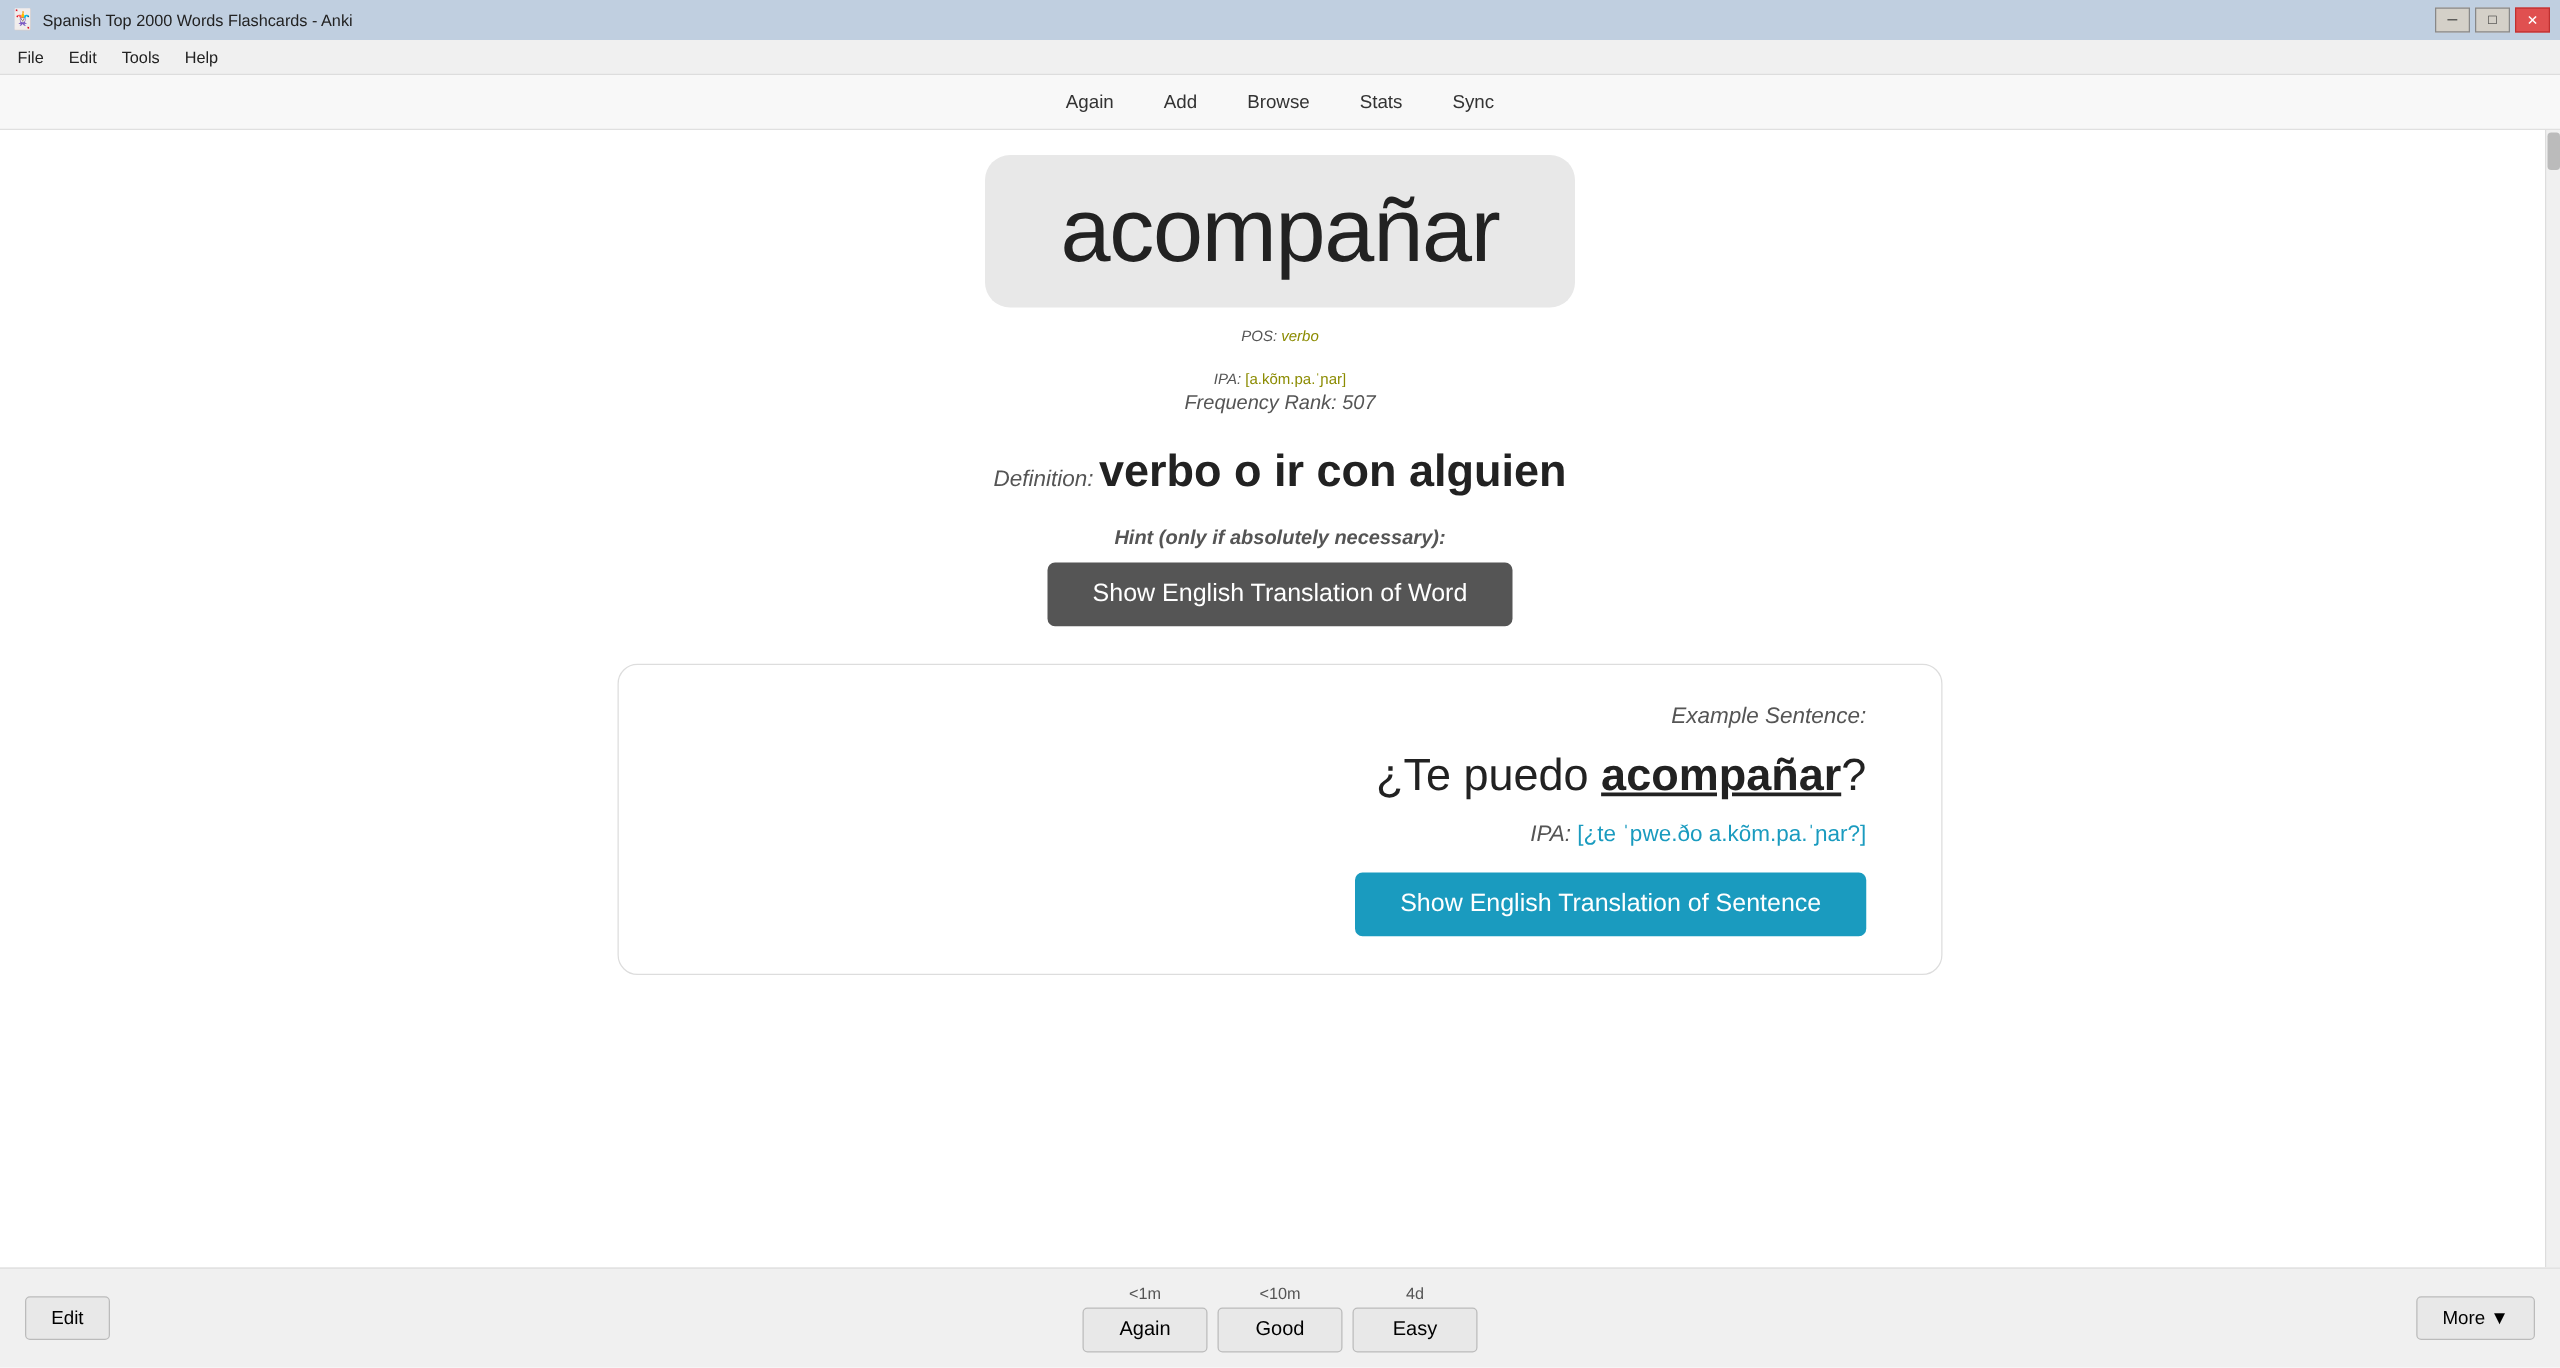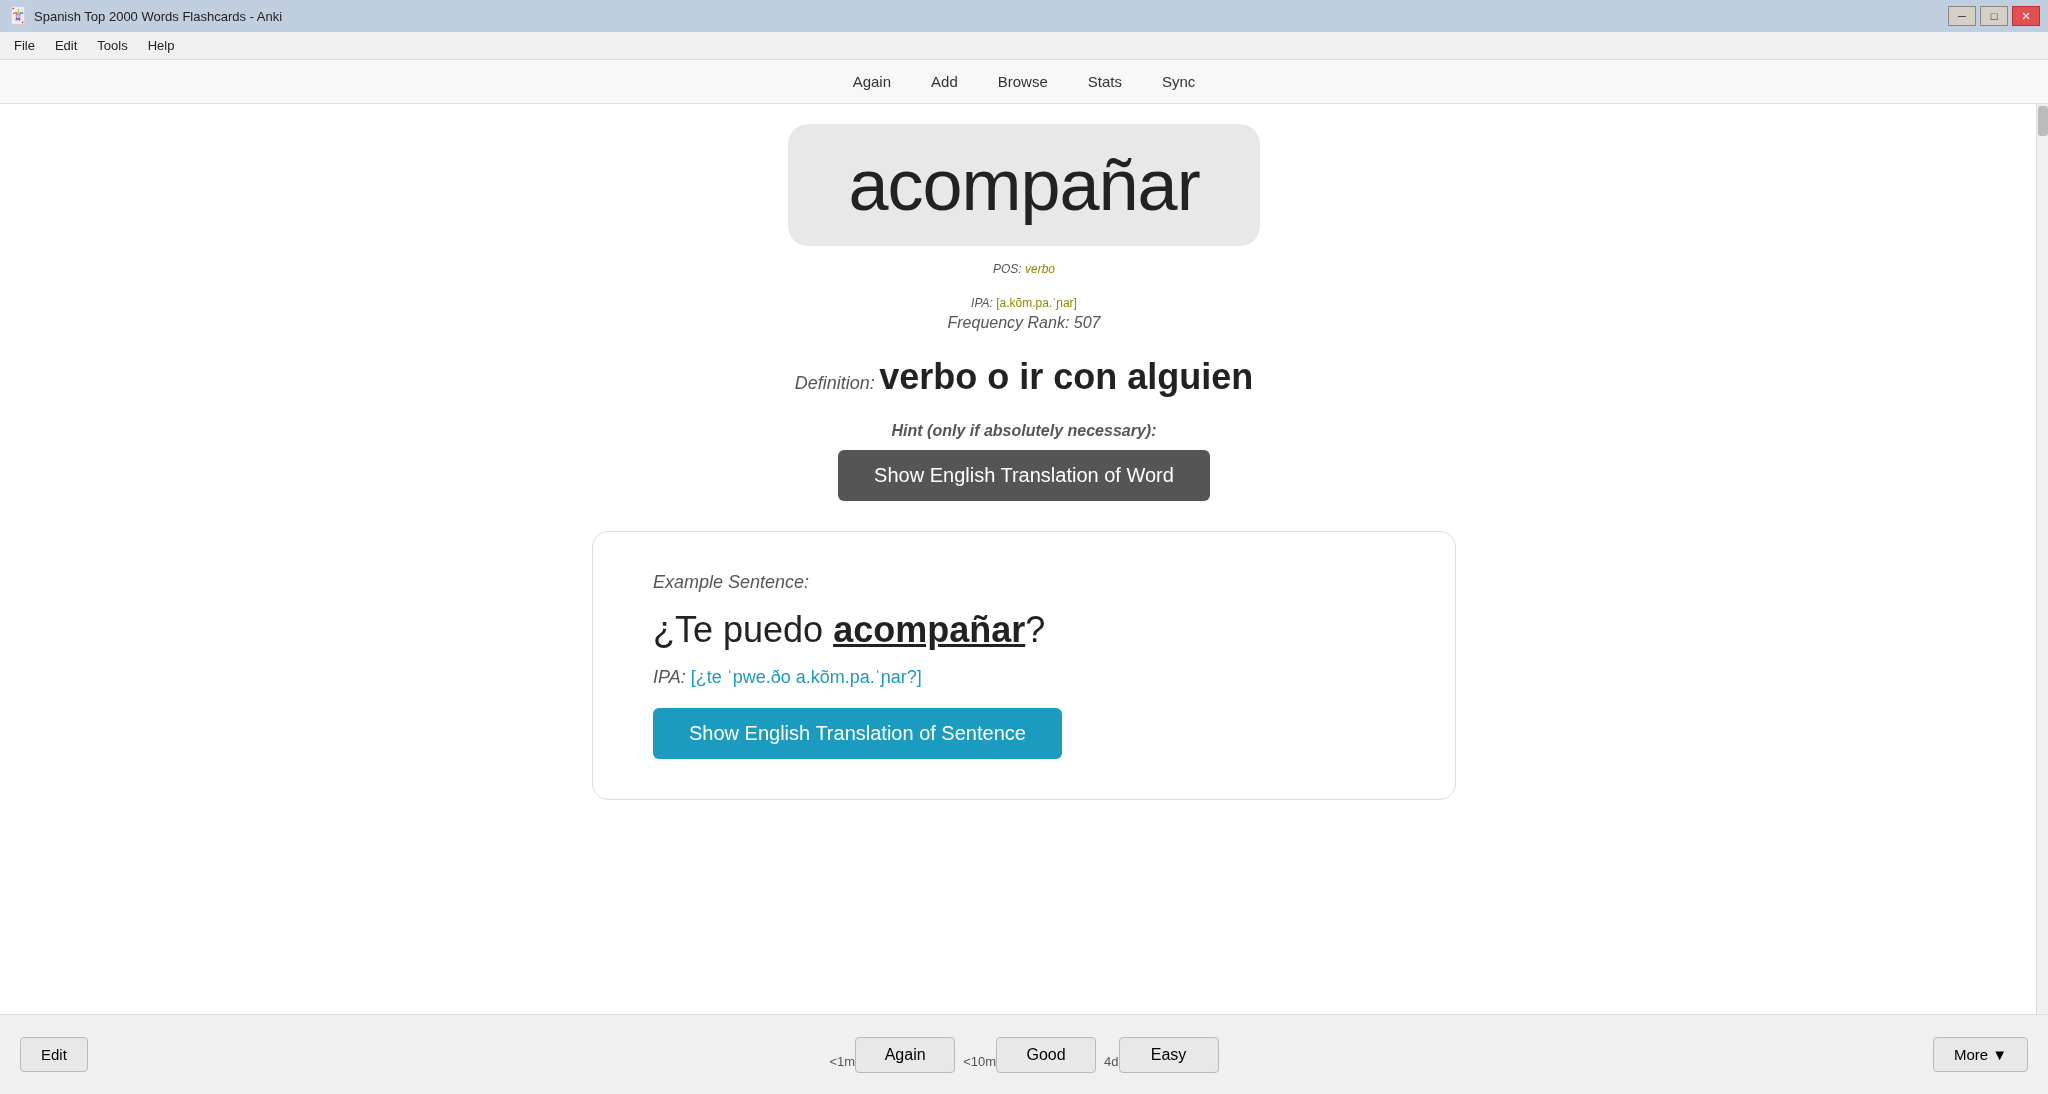--- a/index.html
+++ b/index.html
@@ -184,25 +184,25 @@
       font-size: 20px;
       cursor: pointer;
       margin-bottom: 30px;
     }
 
     
     .example-card {
       background: white;
       border: 1px solid #ddd;
       border-radius: 16px;
-      padding: 40px 60px;
-      width: 864px;
+      padding: 30px 60px;
+      width: 1060px;
       display: flex;
       flex-direction: column;
-      align-items: flex-start;
+      align-items: flex-end;
       margin-bottom: 20px;
     }
 
     .example-label {
       font-size: 18px;
       color: #555;
       font-style: italic;
       margin-bottom: 16px;
     }
 
@@ -264,21 +264,22 @@
       display: flex;
       align-items: center;
       justify-content: center;
       gap: 0;
       flex-shrink: 0;
       position: relative;
     }
 
     .answer-group {
       display: flex;
-      align-items: flex-end;
+      flex-direction: column;
+      align-items: center;
       margin: 0 4px;
     }
 
     .answer-time {
       font-size: 13px;
       color: #555;
       margin-bottom: 4px;
     }
 
     .answer-btn {

